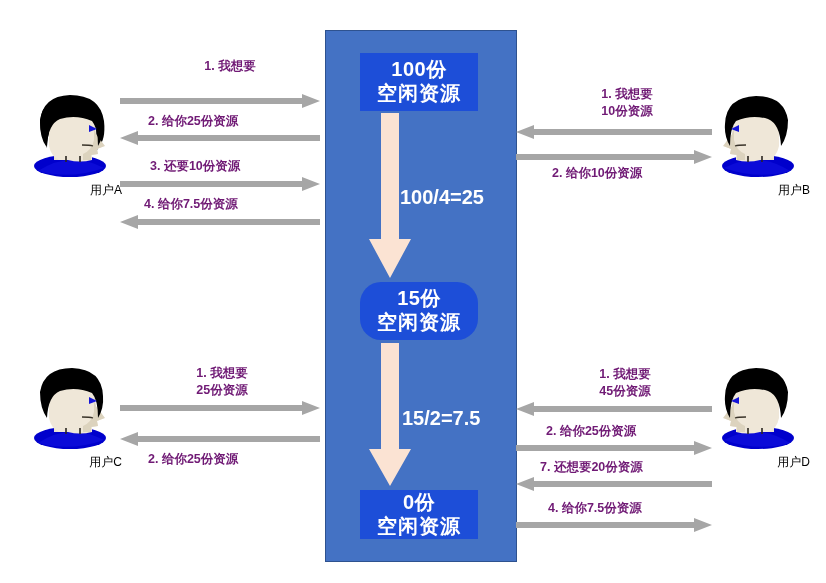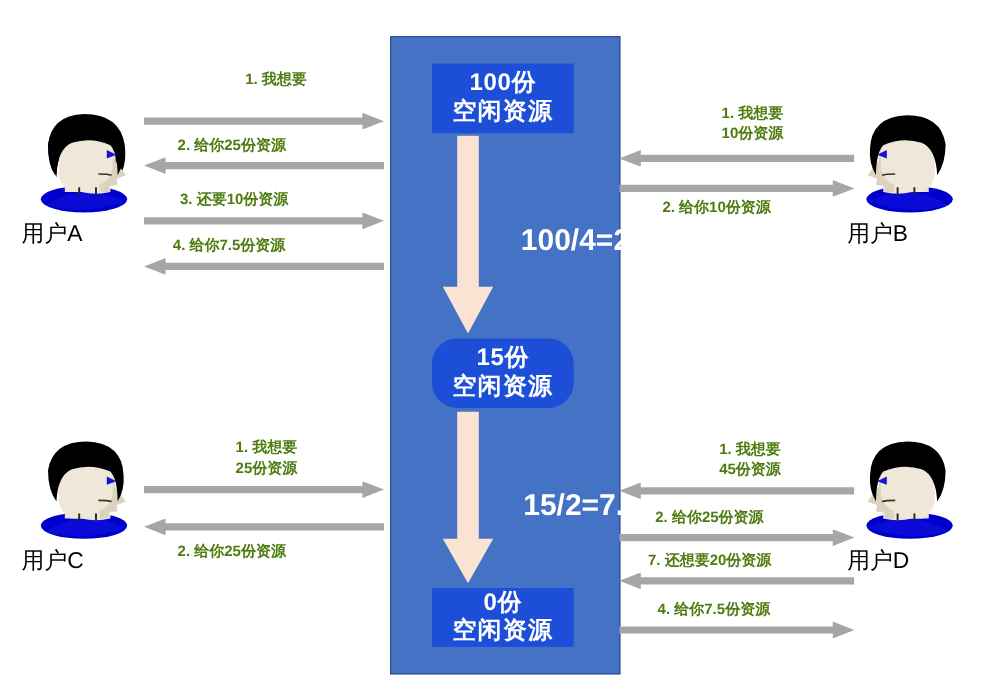--- a/index.html
+++ b/index.html
@@ -57,57 +57,56 @@
 
   
   .big-arrow { position: absolute; }
   #big-arrow-1 { left: 368px; top: 113px; width: 44px; height: 166px; }
   #big-arrow-2 { left: 368px; top: 343px; width: 44px; height: 144px; }
 
   .division-label {
     position: absolute;
     color: #ffffff;
     font-weight: bold;
-    font-size: 25px;
+    font-size: 20px;
     white-space: nowrap;
-    padding-left: 34px;
   }
   #division-label-1 { left: 400px; top: 186px; }
   #division-label-2 { left: 402px; top: 407px; }
 
   
   .person {
     position: absolute;
     width: 104px;
   }
   .person .head-art { width: 104px; height: 92px; display: block; }
   .person .person-label {
-    text-align: left;
-    font-size: 19px;
+    text-align: right;
+    font-size: 12px;
     font-weight: normal;
     margin-top: 2px;
     white-space: nowrap;
   }
   #person-a { left: 18px;  top: 88px; }
   #person-b { left: 706px; top: 88px; }
   #person-c { left: 18px;  top: 360px; }
   #person-d { left: 706px; top: 360px; }
   .person.flip .head-art { transform: scaleX(-1); }
 
   
   .msg-arrow { position: absolute; height: 14px; }
 
   
   .msg-text {
     position: absolute;
     font-size: 12.5px;
     font-weight: bold;
     line-height: 1.35;
     white-space: nowrap;
-    color: #4d7c0f;
+    color: #701a75;
   }
   .msg-text.center { text-align: center; }
 </style>
 </head>
 <body>
 
 <div id="canvas">
 
   <div class="center-panel"></div>
 

